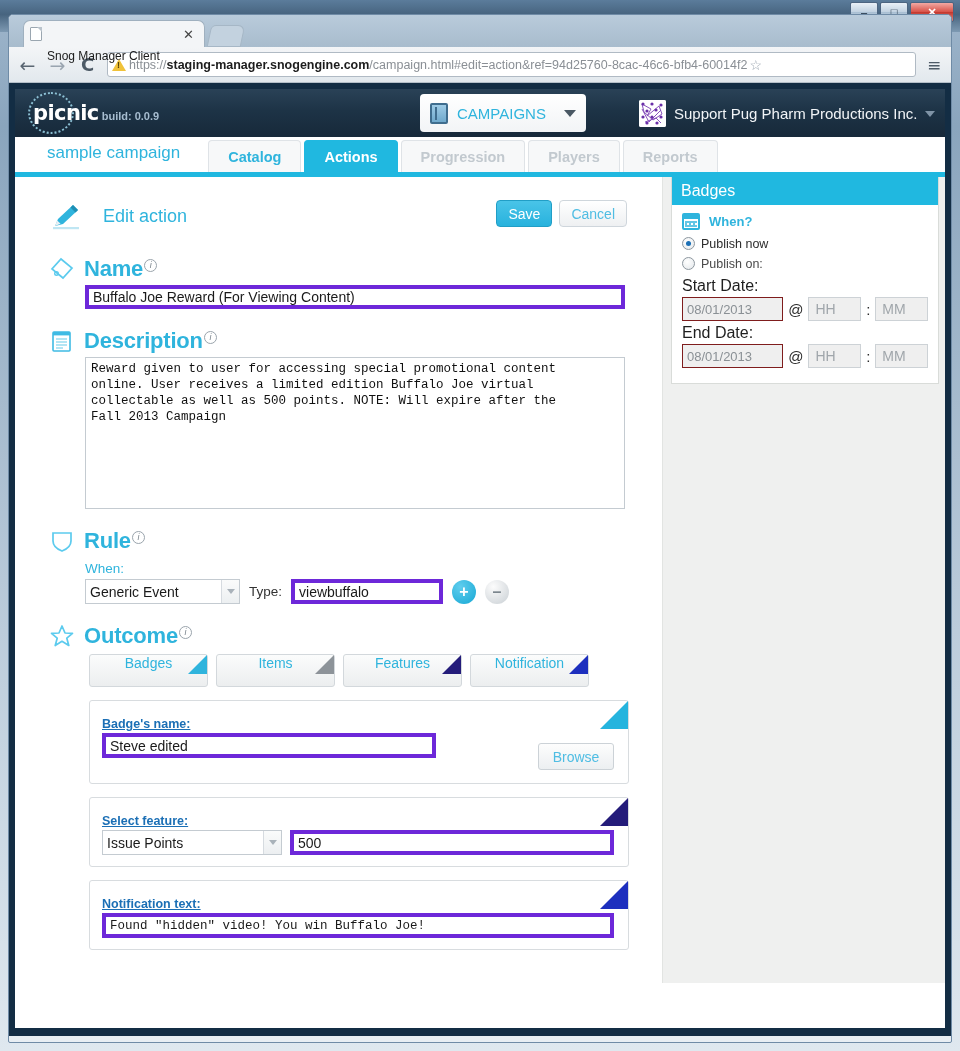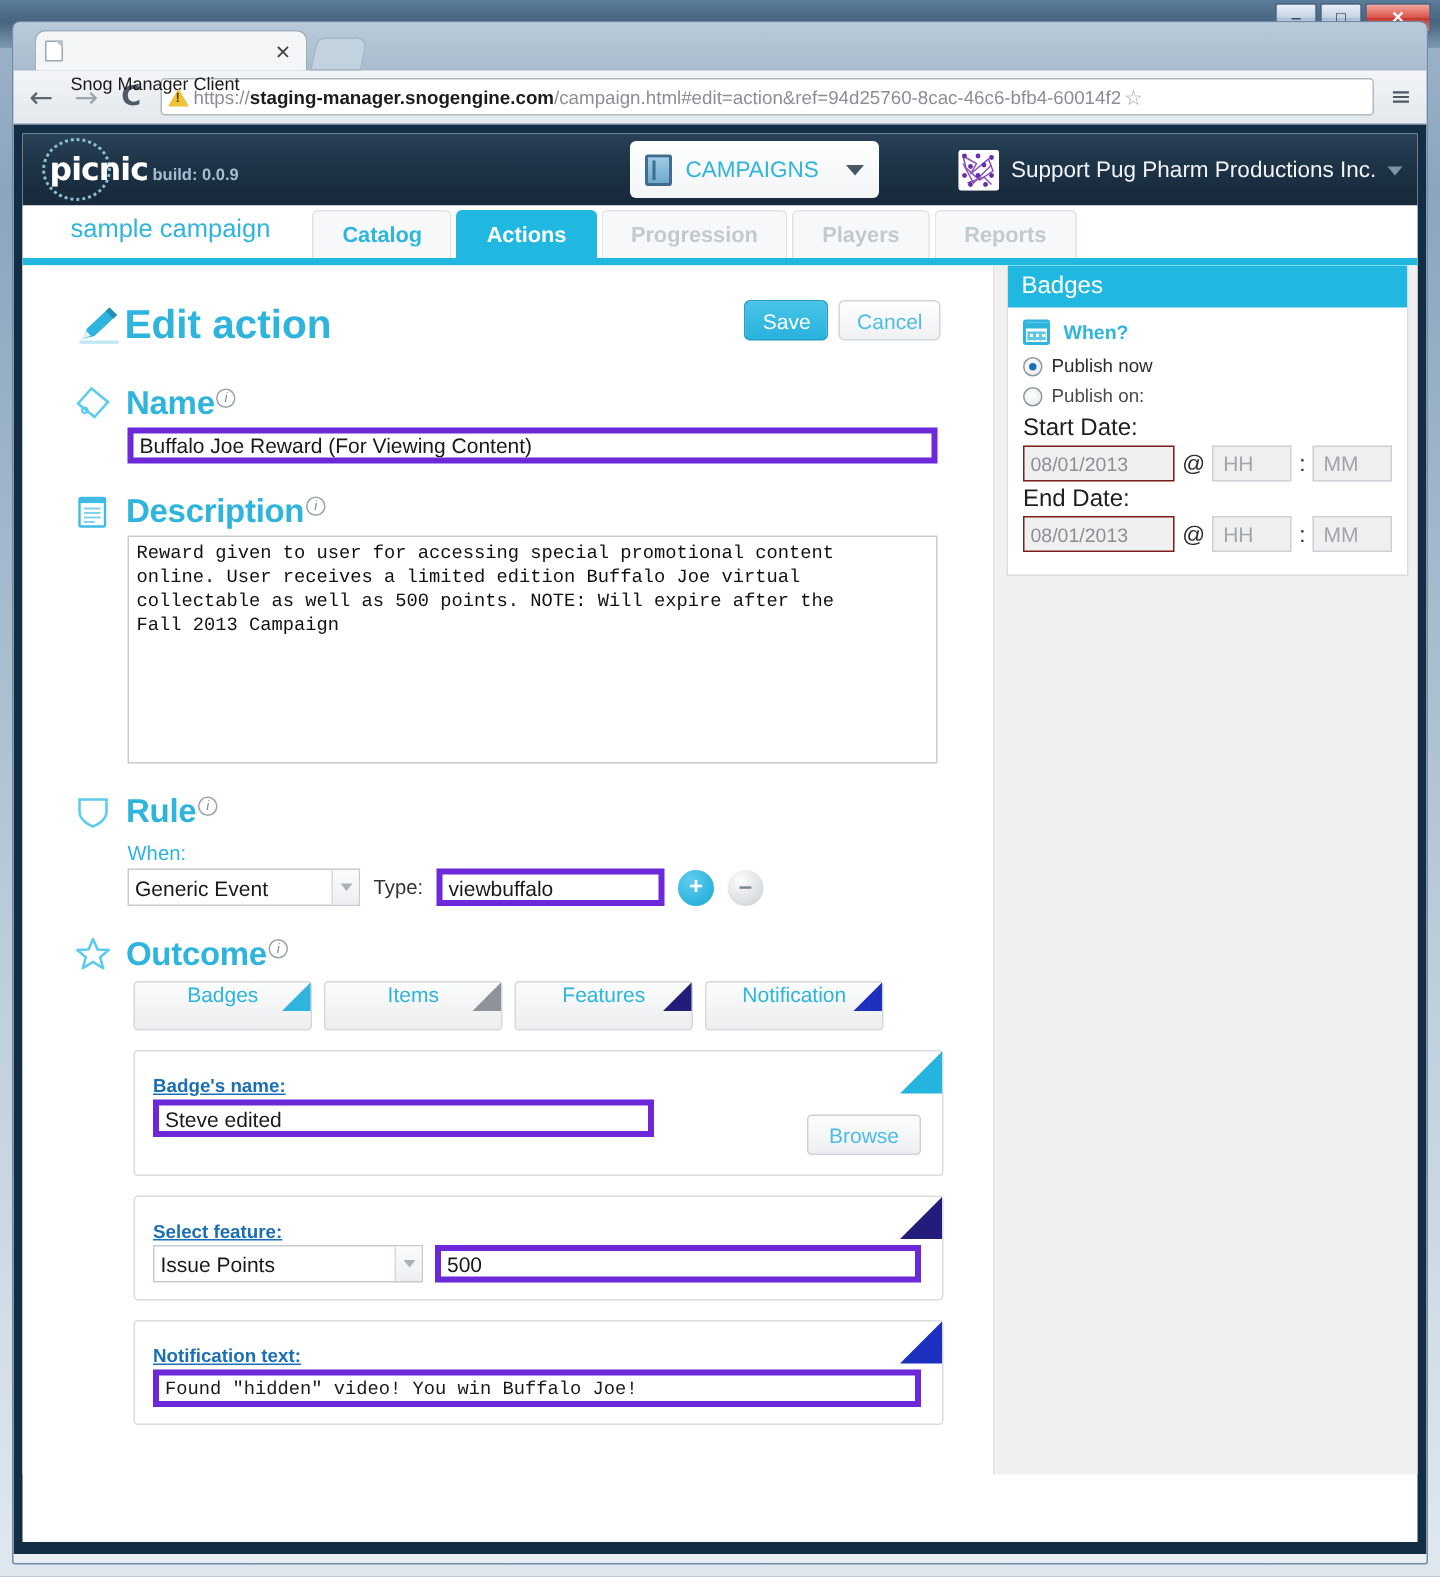--- a/index.html
+++ b/index.html
@@ -222,21 +222,21 @@
     background: #eff0ef; border-left: 1px solid #e2e4e2;
   }
   .maincol {
     position: absolute; left: 0; top: 0; right: 283px; height: 100%;
     background: #fff; padding: 18px 0 0 34px;
   }
 
   .page-head { display: flex; align-items: center; height: 42px; position: relative; }
   .pencil-icon { width: 34px; height: 30px; position: relative; flex: 0 0 auto; }
   .page-title {
-    font-size: 27px; color: #2fb4dd; font-weight: bold; margin-left: 0;
+    font-size: 18px; color: #2fb4dd; font-weight: normal; margin-left: 20px;
     font-family: "Liberation Sans", sans-serif;
   }
   .head-actions { position: absolute; right: 35px; top: 5px; display: flex; gap: 7px; }
   .btn {
     height: 27px; padding: 0 11px; border-radius: 4px;
     font-size: 14px; display: flex; align-items: center; justify-content: center;
     border: 1px solid #cfd6dc;
   }
   .btn-primary {
     background: linear-gradient(180deg,#49c4e8 0%, #28b2dd 100%);
@@ -375,21 +375,21 @@
     background: #2fb4dd;
   }
   .cal-icon:after {
     content: ""; position: absolute; left: 1px; right: 1px; top: 6px; bottom: 1px;
     background:
       repeating-linear-gradient(90deg,#2fb4dd 0 2px, transparent 2px 4px),
       repeating-linear-gradient(180deg,#2fb4dd 0 2px, transparent 2px 4px);
     opacity: .75;
   }
   .when-text { font-size: 13px; font-weight: bold; color: #2fb4dd; }
-  .radio-row { display: flex; align-items: flex-end; gap: 6px; margin-bottom: 6px; }
+  .radio-row { display: flex; align-items: flex-start; gap: 6px; margin-bottom: 6px; }
   .radio {
     width: 13px; height: 13px; border-radius: 50%; flex: 0 0 auto;
     border: 1px solid #8d979f;
     background: radial-gradient(circle at 40% 35%, #ffffff, #e3e7ea);
     position: relative;
   }
   .radio.checked:after {
     content: ""; position: absolute; left: 3px; top: 3px;
     width: 5px; height: 5px; border-radius: 50%; background: #1b6fb5;
   }

